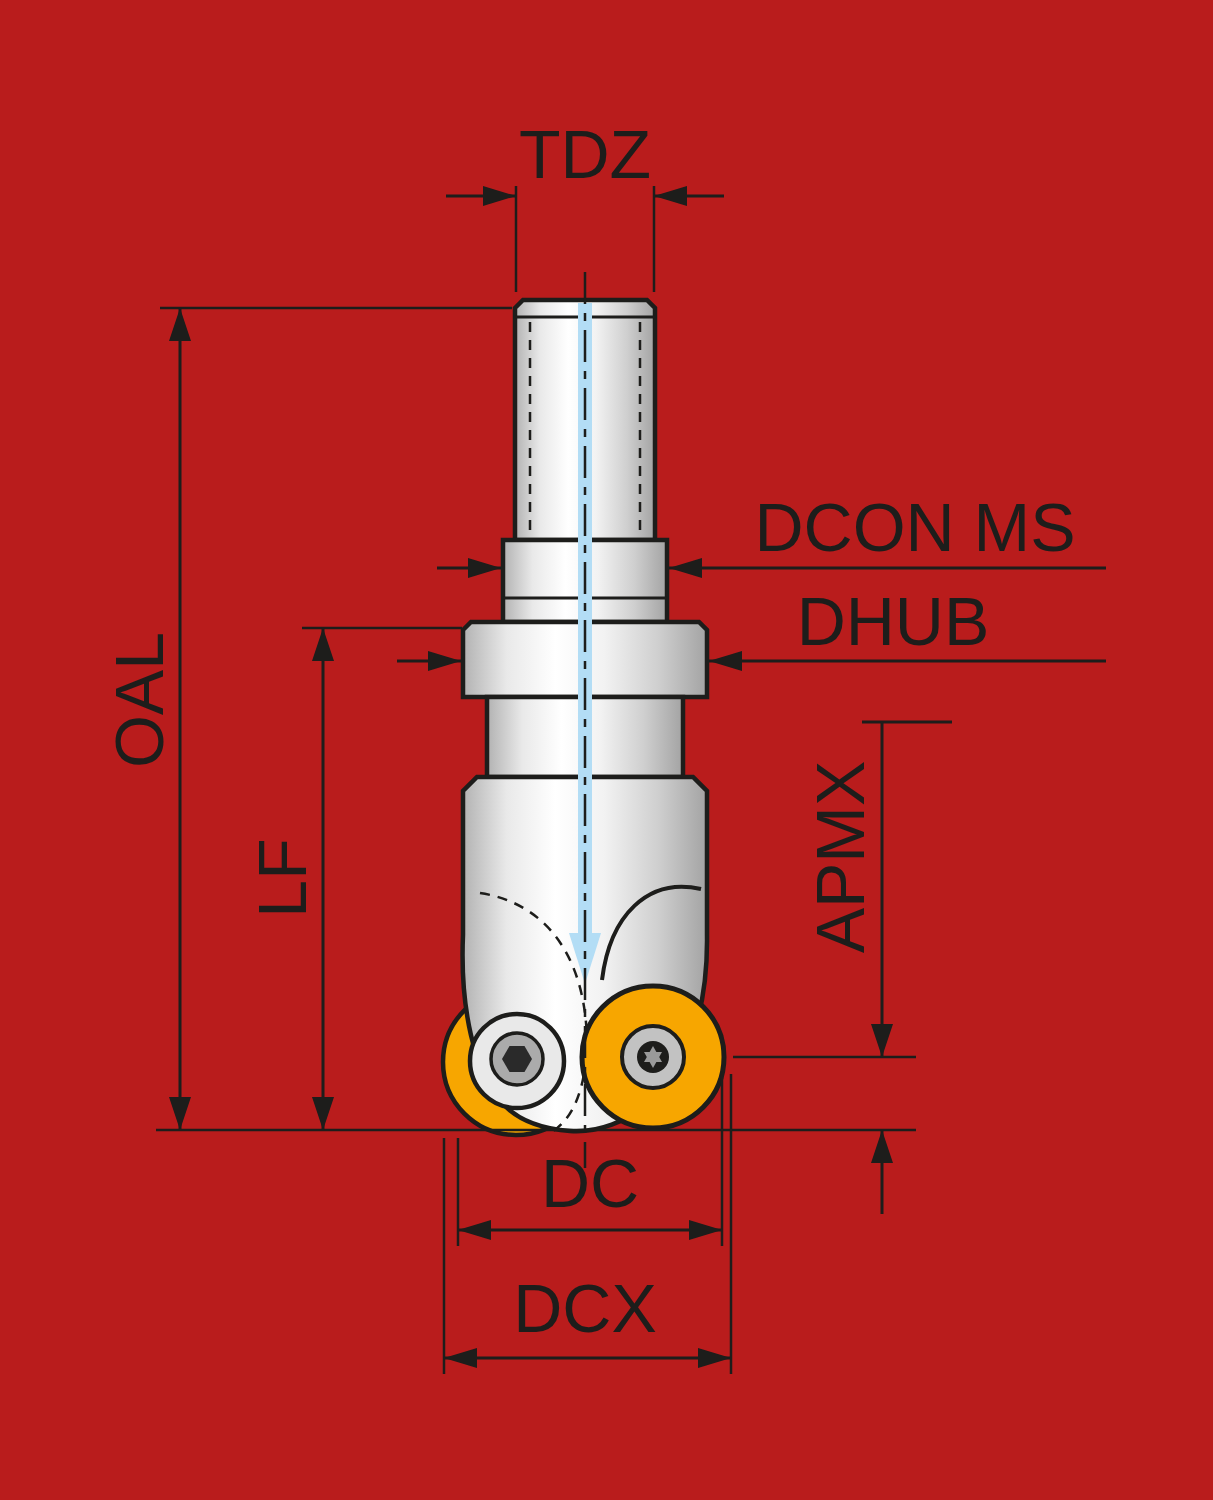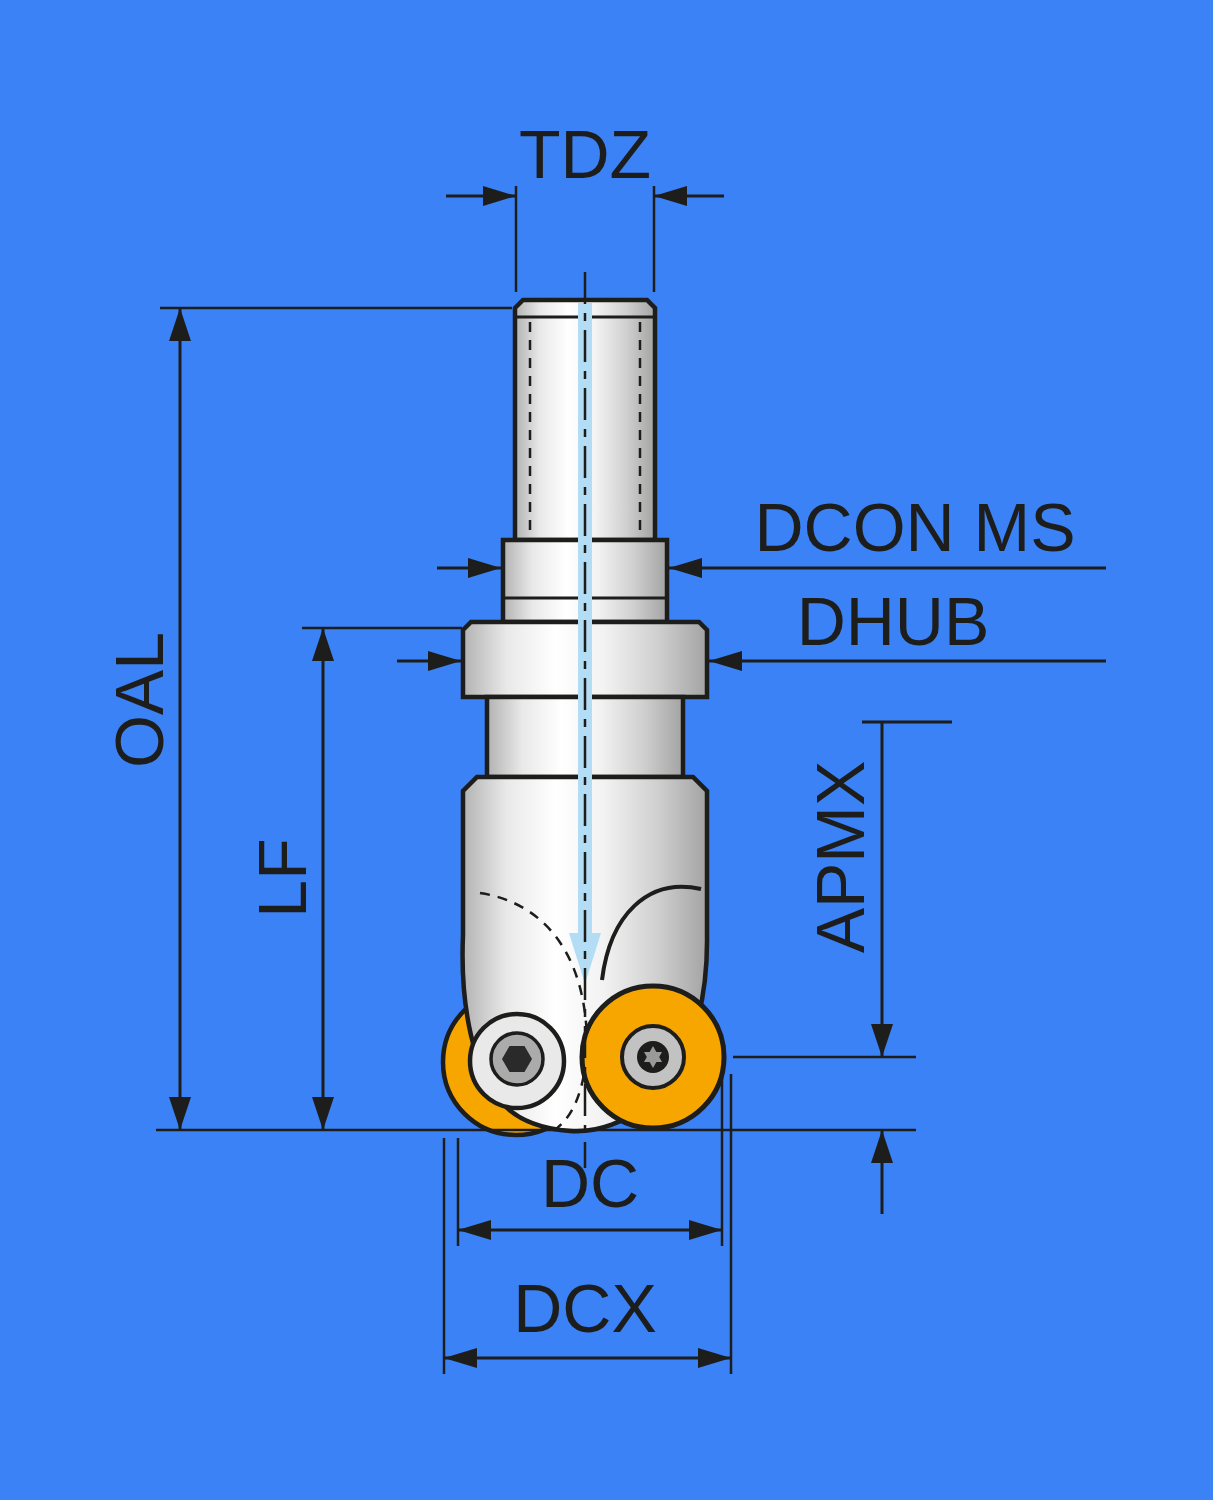--- a/index.html
+++ b/index.html
@@ -1,16 +1,16 @@
 <!DOCTYPE html>
 <html><head>
 <meta charset="utf-8">
 <style>
   html,body{margin:0;padding:0;background:#ffffff;}
-  .stage{position:relative;width:1213px;height:1500px;background:#3b82f6;overflow:hidden;}
+  .stage{position:relative;width:1213px;height:1500px;background:#b91c1c;overflow:hidden;}
   svg{display:block;}
   .dim-label{font-family:"Liberation Sans",sans-serif;font-size:68px;font-weight:400;fill:#1d1d1b;}
   .dimline{stroke:#1d1d1b;stroke-width:3;fill:none;}
   .extline{stroke:#1d1d1b;stroke-width:2.5;fill:none;}
   .arrow{fill:#1d1d1b;stroke:none;}
   .outline{stroke:#1d1d1b;stroke-width:4.5;}
   .thinline{stroke:#1d1d1b;stroke-width:3;fill:none;}
   .hiddenline{stroke:#1d1d1b;stroke-width:2.5;fill:none;stroke-dasharray:10 8;}
 </style>
 </head>

